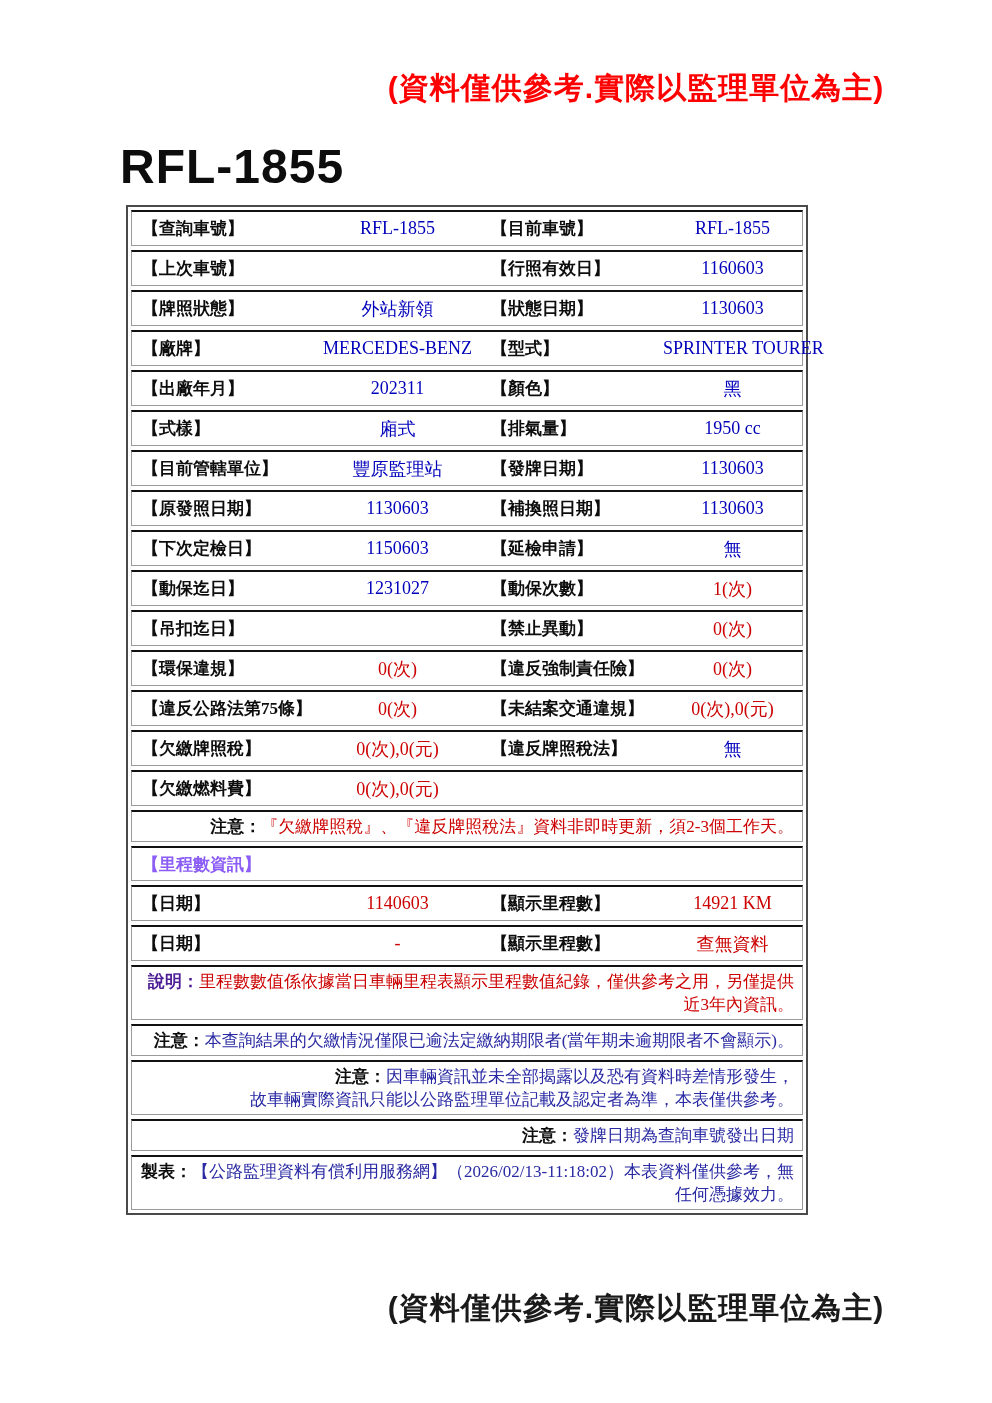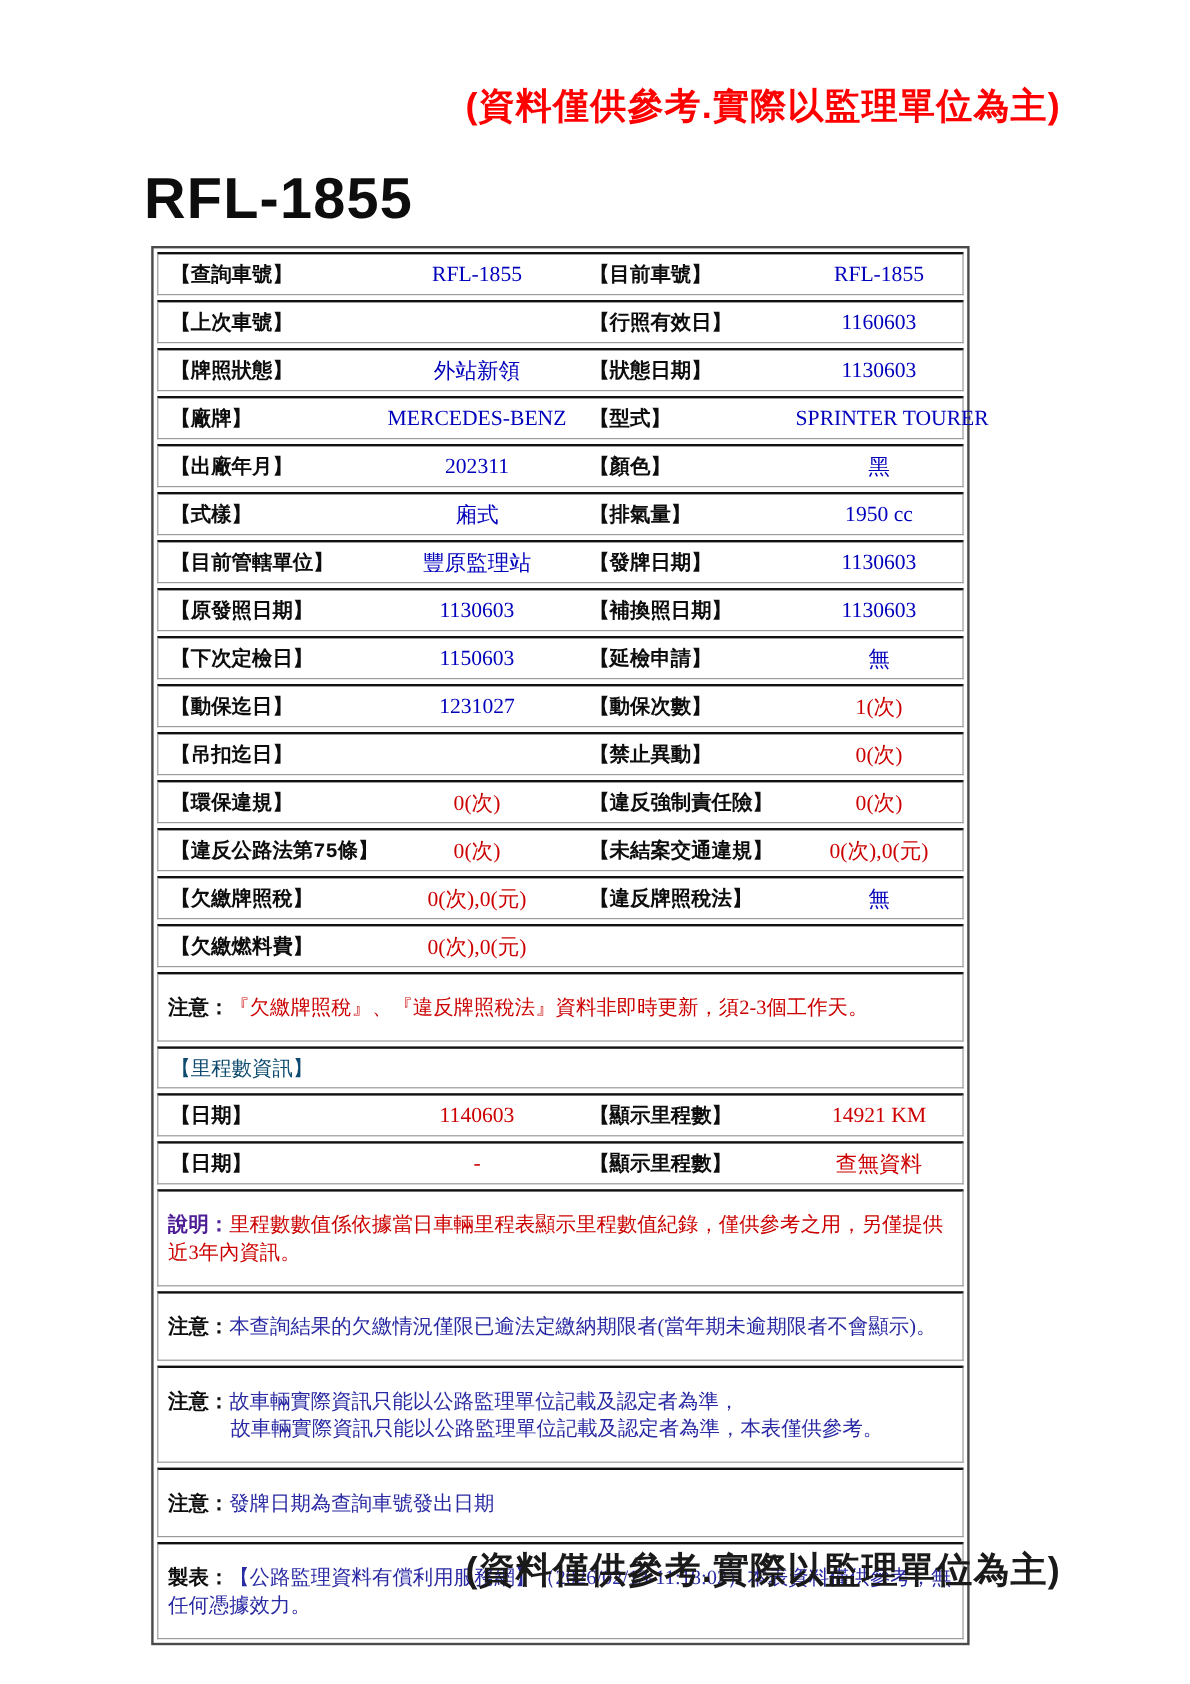--- a/index.html
+++ b/index.html
@@ -26,34 +26,34 @@
   }
   .row{
     border:1px solid #9a9a9a;border-top:2px solid #111;
     margin-bottom:4px;background:#fff;
   }
   .row:last-child{margin-bottom:0;}
   .row.pair{display:flex;align-items:center;height:33px;}
   .cell{white-space:nowrap;overflow:visible;}
   .lbl{font-weight:bold;color:#0d0d0d;font-size:17px;padding-left:10px;}
   .val{font-size:18px;text-align:center;}
-  .c-l1{width:172px;flex:0 0 auto;font-family:Liberation Mono, monospace;}
+  .c-l1{width:172px;flex:0 0 auto;}
   .c-v1{width:167px;flex:0 0 auto;}
   .c-l2{width:172px;flex:0 0 auto;}
   .c-v2{flex:1 1 auto;}
   .blue{color:#0000bb;}
   .red{color:#cc0000;}
   .noteblue{color:#2929a3;}
-  .row.note{padding:16px 8px;font-size:17px;line-height:23px;}
+  .row.note{padding:3px 8px;font-size:17px;line-height:23px;text-align:right;}
   .row.note .nlbl{font-weight:bold;color:#0d0d0d;}
   .row.note .nlbl.redlbl{color:#4c1d95;}
   .row.note .ntext{}
   .note-line2{display:block;padding-left:52px;}
   .row.section{padding:5px 8px 4px 10px;}
-  .section-title{font-weight:normal;font-size:17px;color:#0c4a6e;}
+  .section-title{font-weight:bold;font-size:17px;color:#8b5cf6;}
 </style>
 </head>
 <body>
 
 <div class="disclaimer top">(資料僅供參考.實際以監理單位為主)</div>
 
 <h1 class="page-title">RFL-1855</h1>
 
 <div class="report">
 
@@ -187,21 +187,21 @@
 
   <div class="row note">
     <span class="nlbl redlbl">說明：</span><span class="ntext red">里程數數值係依據當日車輛里程表顯示里程數值紀錄，僅供參考之用，另僅提供近3年內資訊。</span>
   </div>
 
   <div class="row note">
     <span class="nlbl">注意：</span><span class="ntext noteblue">本查詢結果的欠繳情況僅限已逾法定繳納期限者(當年期未逾期限者不會顯示)。</span>
   </div>
 
   <div class="row note">
-    <span class="nlbl">注意：</span><span class="ntext noteblue">故車輛實際資訊只能以公路監理單位記載及認定者為準，</span>
+    <span class="nlbl">注意：</span><span class="ntext noteblue">因車輛資訊並未全部揭露以及恐有資料時差情形發生，</span>
     <span class="note-line2 noteblue">故車輛實際資訊只能以公路監理單位記載及認定者為準，本表僅供參考。</span>
   </div>
 
   <div class="row note">
     <span class="nlbl">注意：</span><span class="ntext noteblue">發牌日期為查詢車號發出日期</span>
   </div>
 
   <div class="row note">
     <span class="nlbl">製表：</span><span class="ntext noteblue">【公路監理資料有償利用服務網】（2026/02/13-11:18:02）本表資料僅供參考，無任何憑據效力。</span>
   </div>

